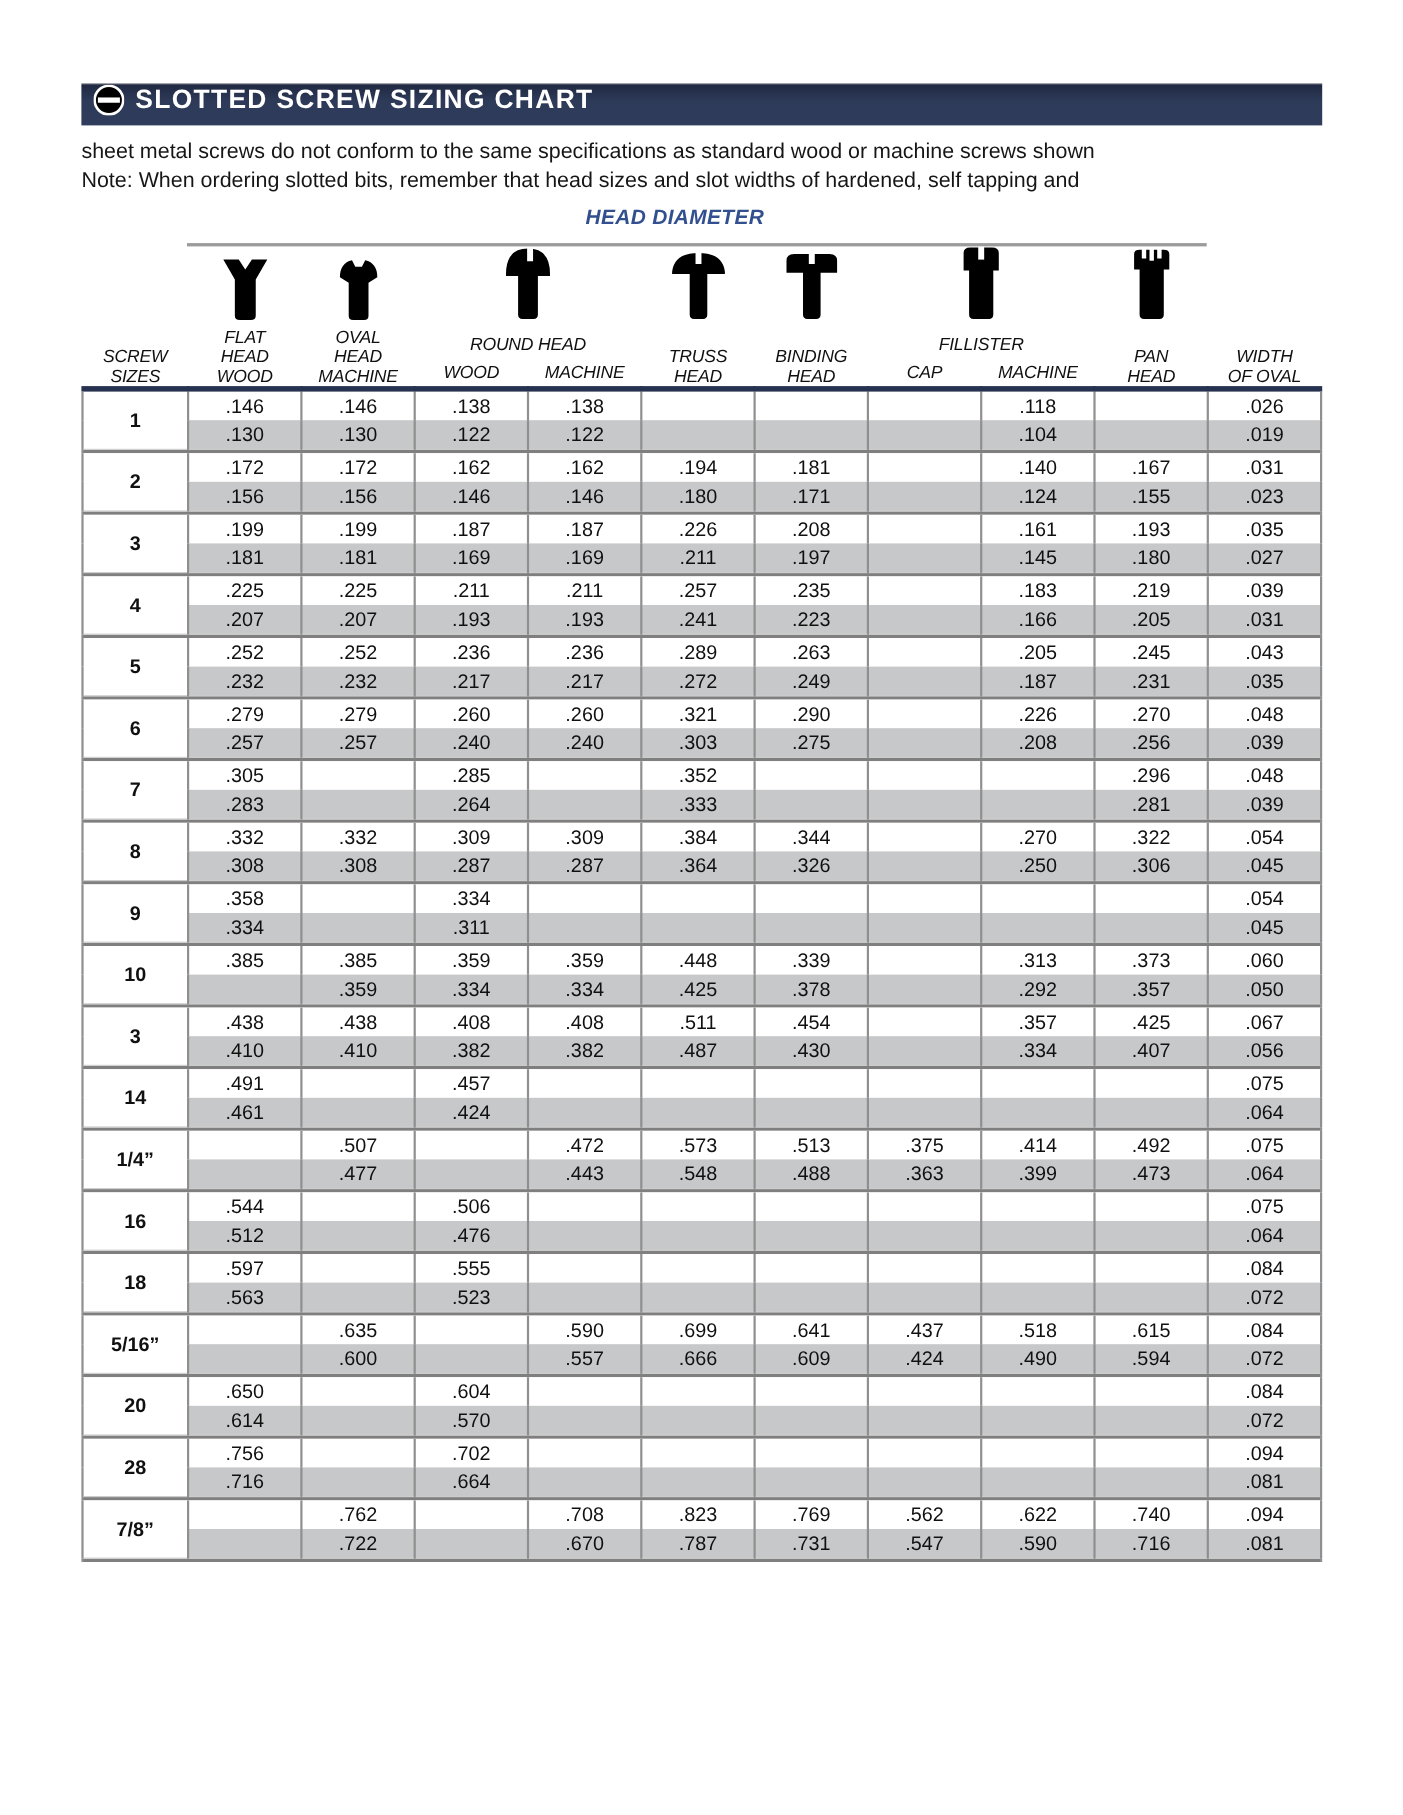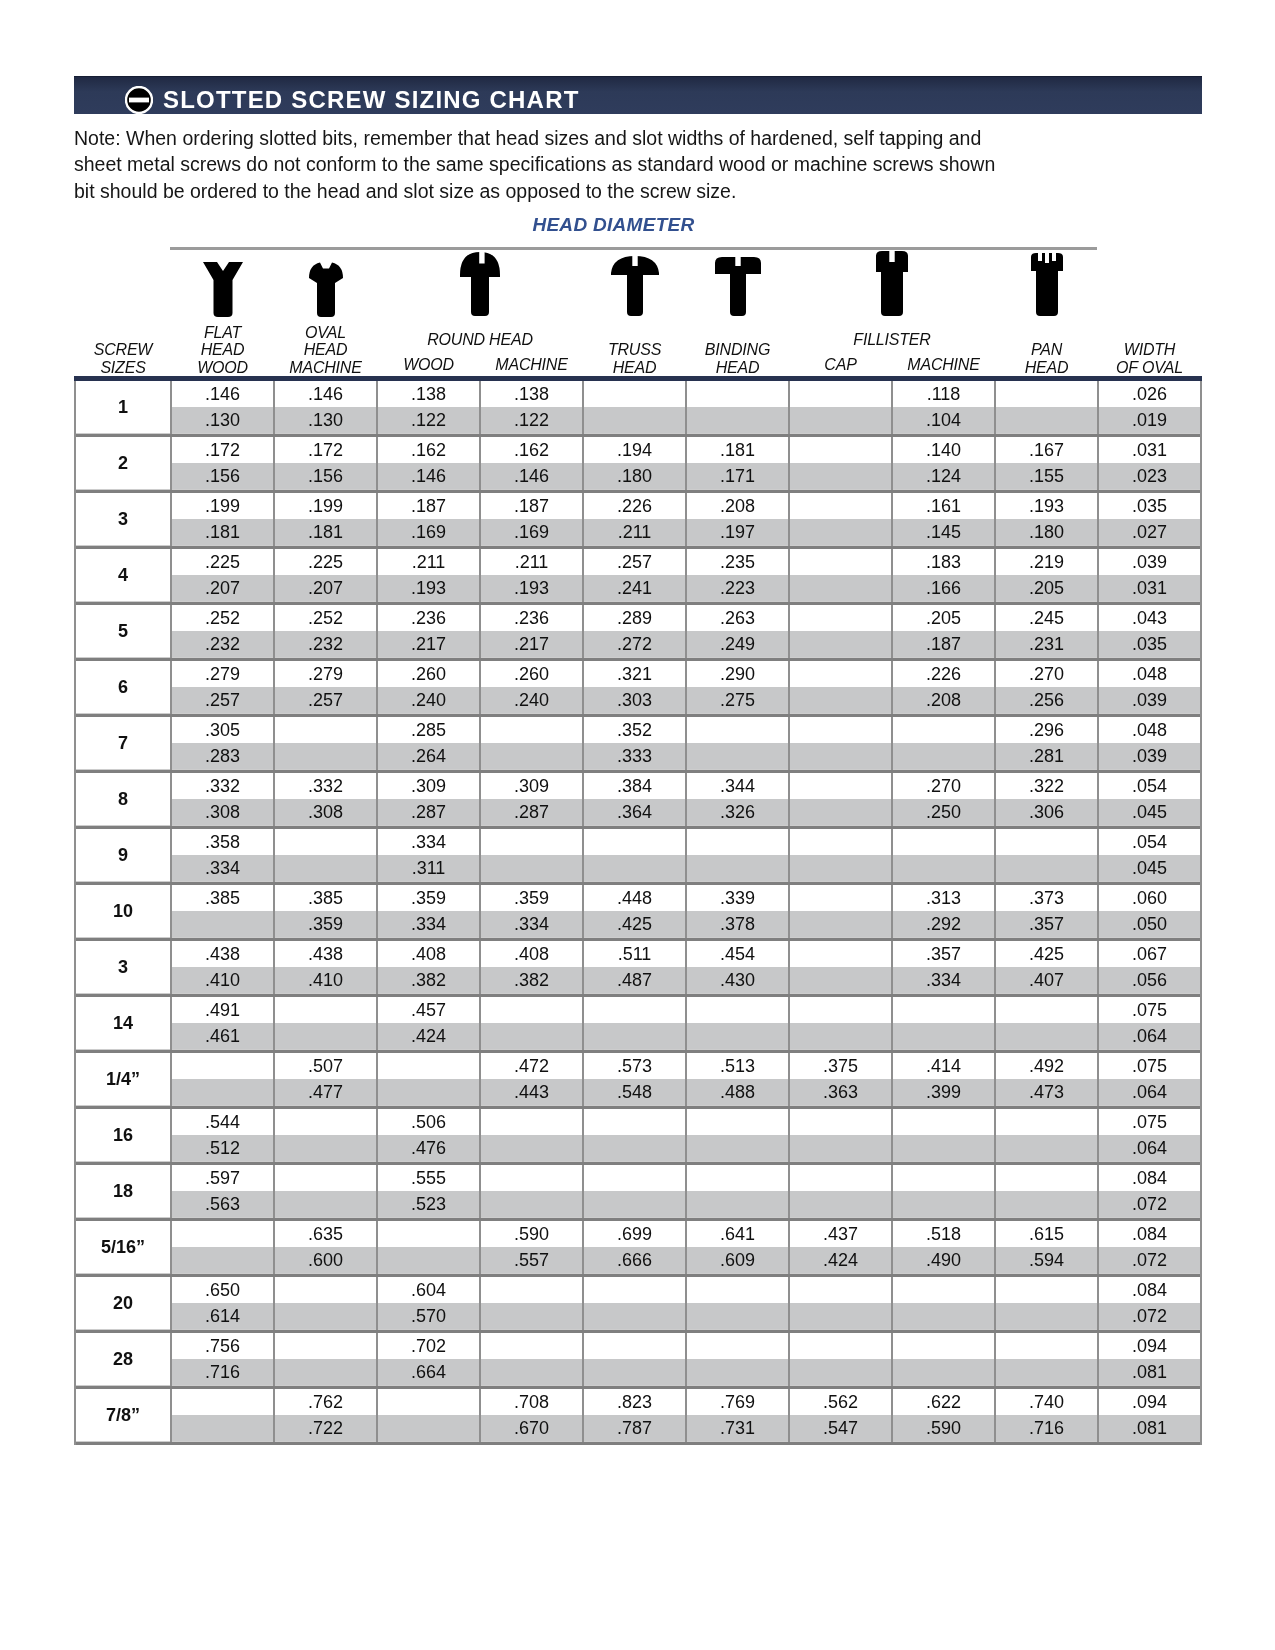--- a/index.html
+++ b/index.html
@@ -1,23 +1,23 @@
 <!DOCTYPE html>
 <html><head>
 <meta charset="utf-8">
 <style>
   html,body{margin:0;padding:0;background:#ffffff;}
   .page{position:relative;width:1275px;height:1650px;background:#ffffff;overflow:hidden;
         font-family:"Liberation Sans",sans-serif;color:#141414;}
   .content{position:absolute;left:74px;top:76px;width:1128px;}
 
   
-  .title-bar{height:37px;display:flex;align-items:flex-end;
+  .title-bar{height:37px;display:flex;align-items:flex-start;
              background:linear-gradient(180deg,#202943 0%,#2d3a58 40%,#2f3c5c 100%);
-             border-top:1px solid #161d33;padding-left:40px;}
+             border-top:1px solid #161d33;}
   .title-bar .tb-icon{margin-left:11px;display:flex;align-items:center;}
   .title-bar .tb-title{color:#ffffff;font-size:24px;font-weight:600;letter-spacing:1.2px;
                        margin-left:10px;white-space:nowrap;}
 
   
   .note{margin-top:11px;font-size:19.5px;line-height:26.3px;color:#161616;}
 
   
   .hd-wrap{margin-top:10px;}
   .hd-line{margin-left:96px;width:927px;border-bottom:3px solid #9b9b9b;text-align:center;
@@ -54,23 +54,22 @@
       <span class="tb-icon">
         <svg width="28" height="28" viewBox="0 0 28 28">
           <circle cx="14" cy="14" r="13" fill="#000000" stroke="#ffffff" stroke-width="2.4"></circle>
           <rect x="4" y="11.6" width="20" height="4.8" fill="#ffffff"></rect>
         </svg>
       </span>
       <span class="tb-title">SLOTTED SCREW SIZING CHART</span>
     </div>
 
     <div class="note">
+        <div>sheet metal screws do not conform to the same specifications as standard wood or machine screws shown</div>
         <div>Note: When ordering slotted bits, remember that head sizes and slot widths of hardened, self tapping and</div>
-        <div>sheet metal screws do not conform to the same specifications as standard wood or machine screws shown</div>
-        <div>bit should be ordered to the head and slot size as opposed to the screw size.</div>
       </div>
 
     <div class="hd-wrap">
       <div class="hd-line">
         <span class="hd-label">HEAD DIAMETER</span>
       </div>
     </div>
 
     <table class="sizing">
       <colgroup>

